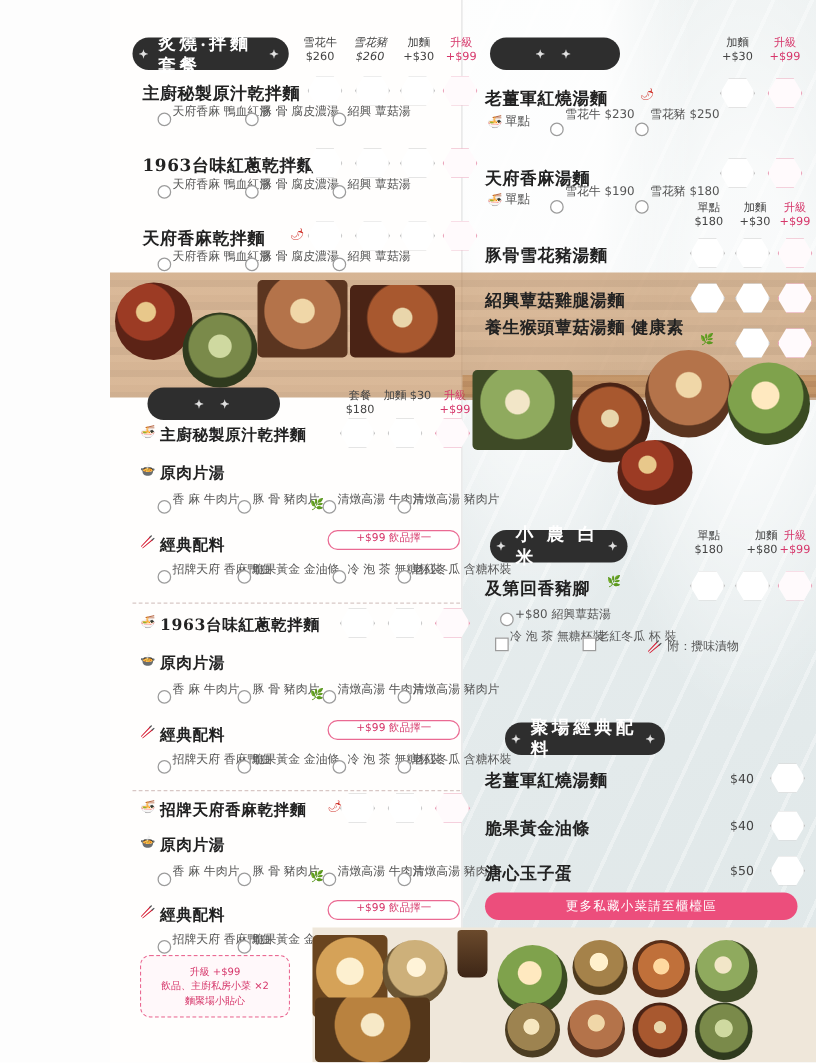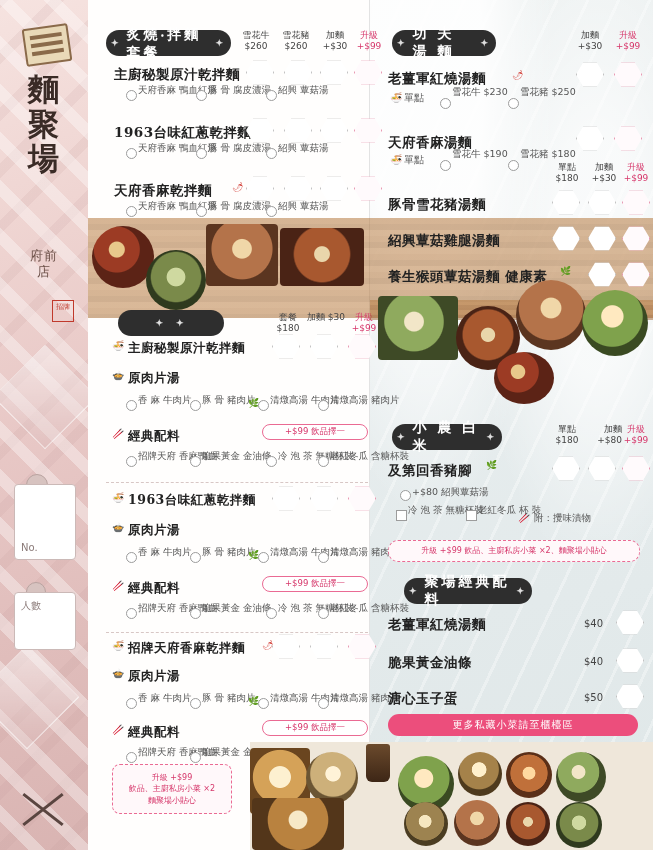--- a/index.html
+++ b/index.html
@@ -188,54 +188,35 @@
   .drink{
     position:absolute;border-radius:3px 3px 6px 6px;
     background:linear-gradient(180deg,#6b4a2c,#3d2616);
   }
 </style>
 </head>
 <body>
 
 <div class="page">
 
-  <div class="left-col">
-    <div class="diag"></div>
-    <div class="tribox" style="top:360px;"></div>
-    <div class="tribox" style="top:660px;left:-10px;"></div>
-    <div class="brand-logo"></div>
-    <div class="brand-title">麵聚場</div>
-    <div class="brand-sub">府前店</div>
-    <div class="brand-stamp">招牌</div>
-
-    <div class="no-icon"></div>
-    <div class="no-box">
-      <span class="lbl">No.</span>
-    </div>
-    <div class="pp-icon"></div>
-    <div class="pp-box">
-      <span class="lbl">人數</span>
-    </div>
-    <div class="x-mark"></div>
-  </div>
 
   <div class="col-mid"></div>
   <div class="col-right">
       <div class="marble"></div>
     </div>
   <div class="col-sep"></div>
 
   <div class="sec-head" style="left:106px;top:30px;width:125px;">
     <span class="deco">✦</span>
     <span>炙燒‧拌麵套餐</span>
     <span class="deco">✦</span>
   </div>
 
   <div class="price-lbl" style="left:236px;top:30px;width:40px;">雪花牛 $260</div>
-  <div class="price-lbl" style="left:276px;top:30px;width:40px;">雪花豬 $260</div>
+  <div class="price-lbl" style="left:276px;top:30px;width:40px;font-style:italic;">雪花豬 $260</div>
   <div class="price-lbl" style="left:316px;top:30px;width:38px;">加麵 +$30</div>
   <div class="price-lbl rm" style="left:352px;top:30px;width:34px;color:#d6366a;">升級 +$99</div>
 
   <div class="item-title" style="left:114px;top:66px;">主廚秘製原汁乾拌麵</div>
   <div class="hex" style="left:246px;top:60px;"></div>
   <div class="hex" style="left:284px;top:60px;"></div>
   <div class="hex" style="left:320px;top:60px;"></div>
   <div class="hex pink" style="left:354px;top:60px;"></div>
   <div class="circle" style="left:126px;top:90px;"></div>
   <div class="sub-line" style="left:138px;top:84px;">天府香麻 鴨血紅湯</div>
@@ -391,21 +372,20 @@
   <div class="photo ph11 rnd" style="left:458px;top:752px;width:44px;height:44px;"></div>
   <div class="photo ph10 rnd" style="left:506px;top:752px;width:46px;height:46px;"></div>
   <div class="photo ph4 rnd" style="left:556px;top:752px;width:50px;height:50px;"></div>
   <div class="photo ph7 rnd" style="left:404px;top:802px;width:44px;height:44px;"></div>
   <div class="photo ph3 rnd" style="left:454px;top:800px;width:46px;height:46px;"></div>
   <div class="photo ph5 rnd" style="left:506px;top:802px;width:44px;height:44px;"></div>
   <div class="photo ph2 rnd" style="left:556px;top:802px;width:46px;height:46px;"></div>
 
   <div class="sec-head" style="left:392px;top:30px;width:104px;">
     <span class="deco">✦</span>
-    <span>功 夫 湯 麵</span>
     <span class="deco">✦</span>
   </div>
   <div class="price-lbl" style="left:572px;top:30px;width:36px;">加麵 +$30</div>
   <div class="price-lbl" style="left:610px;top:30px;width:36px;color:#d6366a;">升級 +$99</div>
 
   <div class="item-title" style="left:388px;top:70px;">老薑軍紅燒湯麵</div>
   <div class="chili" style="left:512px;top:70px;">🌶</div>
   <div class="hex" style="left:576px;top:62px;"></div>
   <div class="hex pink" style="left:614px;top:62px;"></div>
   <div class="ico" style="left:390px;top:92px;">🍜</div>
@@ -432,21 +412,21 @@
   <div class="item-title" style="left:388px;top:196px;">豚骨雪花豬湯麵</div>
   <div class="hex" style="left:552px;top:190px;"></div>
   <div class="hex" style="left:588px;top:190px;"></div>
   <div class="hex pink" style="left:622px;top:190px;"></div>
 
   <div class="item-title" style="left:388px;top:232px;">紹興蕈菇雞腿湯麵</div>
   <div class="hex" style="left:552px;top:226px;"></div>
   <div class="hex" style="left:588px;top:226px;"></div>
   <div class="hex pink" style="left:622px;top:226px;"></div>
 
-  <div class="item-title" style="left:388px;top:268px;">養生猴頭蕈菇湯麵 健康素</div>
+  <div class="item-title" style="left:388px;top:253px;">養生猴頭蕈菇湯麵 健康素</div>
   <div class="leaf" style="left:560px;top:266px;">🌿</div>
   <div class="hex" style="left:588px;top:262px;"></div>
   <div class="hex pink" style="left:622px;top:262px;"></div>
 
   <div class="wood2"></div>
   <div class="photo ph4" style="left:378px;top:296px;width:80px;height:64px;"></div>
   <div class="photo ph5 rnd" style="left:456px;top:306px;width:64px;height:64px;"></div>
   <div class="photo ph3 rnd" style="left:516px;top:280px;width:70px;height:70px;"></div>
   <div class="photo ph9 rnd" style="left:582px;top:290px;width:66px;height:66px;"></div>
   <div class="photo ph1 rnd" style="left:494px;top:352px;width:60px;height:52px;"></div>
@@ -469,21 +449,20 @@
   <div class="circle" style="left:400px;top:490px;"></div>
   <div class="sub-line" style="left:412px;top:486px;">+$80 紹興蕈菇湯</div>
 
   <div class="sq" style="left:396px;top:510px;"></div>
   <div class="sub-line" style="left:408px;top:504px;">冷 泡 茶 無糖杯裝</div>
   <div class="sq" style="left:466px;top:510px;"></div>
   <div class="sub-line" style="left:478px;top:504px;">老紅冬瓜 杯 裝</div>
   <div class="ico" style="left:518px;top:512px;color:#555;">🥢</div>
   <div class="sub-line" style="left:534px;top:512px;">附：攪味漬物</div>
 
-  <div class="pinkdash" style="left:388px;top:540px;width:250px;height:20px;border-radius:10px;">升級 +$99 飲品、主廚私房小菜 ×2、麵聚場小貼心</div>
 
   <div class="sec-head" style="left:404px;top:578px;width:128px;">
     <span class="deco">✦</span>
     <span>聚場經典配料</span>
     <span class="deco">✦</span>
   </div>
 
   <div class="item-title" style="left:388px;top:616px;">老薑軍紅燒湯麵</div>
   <div class="price-lbl" style="left:584px;top:618px;width:28px;text-align:left;font-size:10px;">$40</div>
   <div class="hex" style="left:616px;top:610px;"></div>

